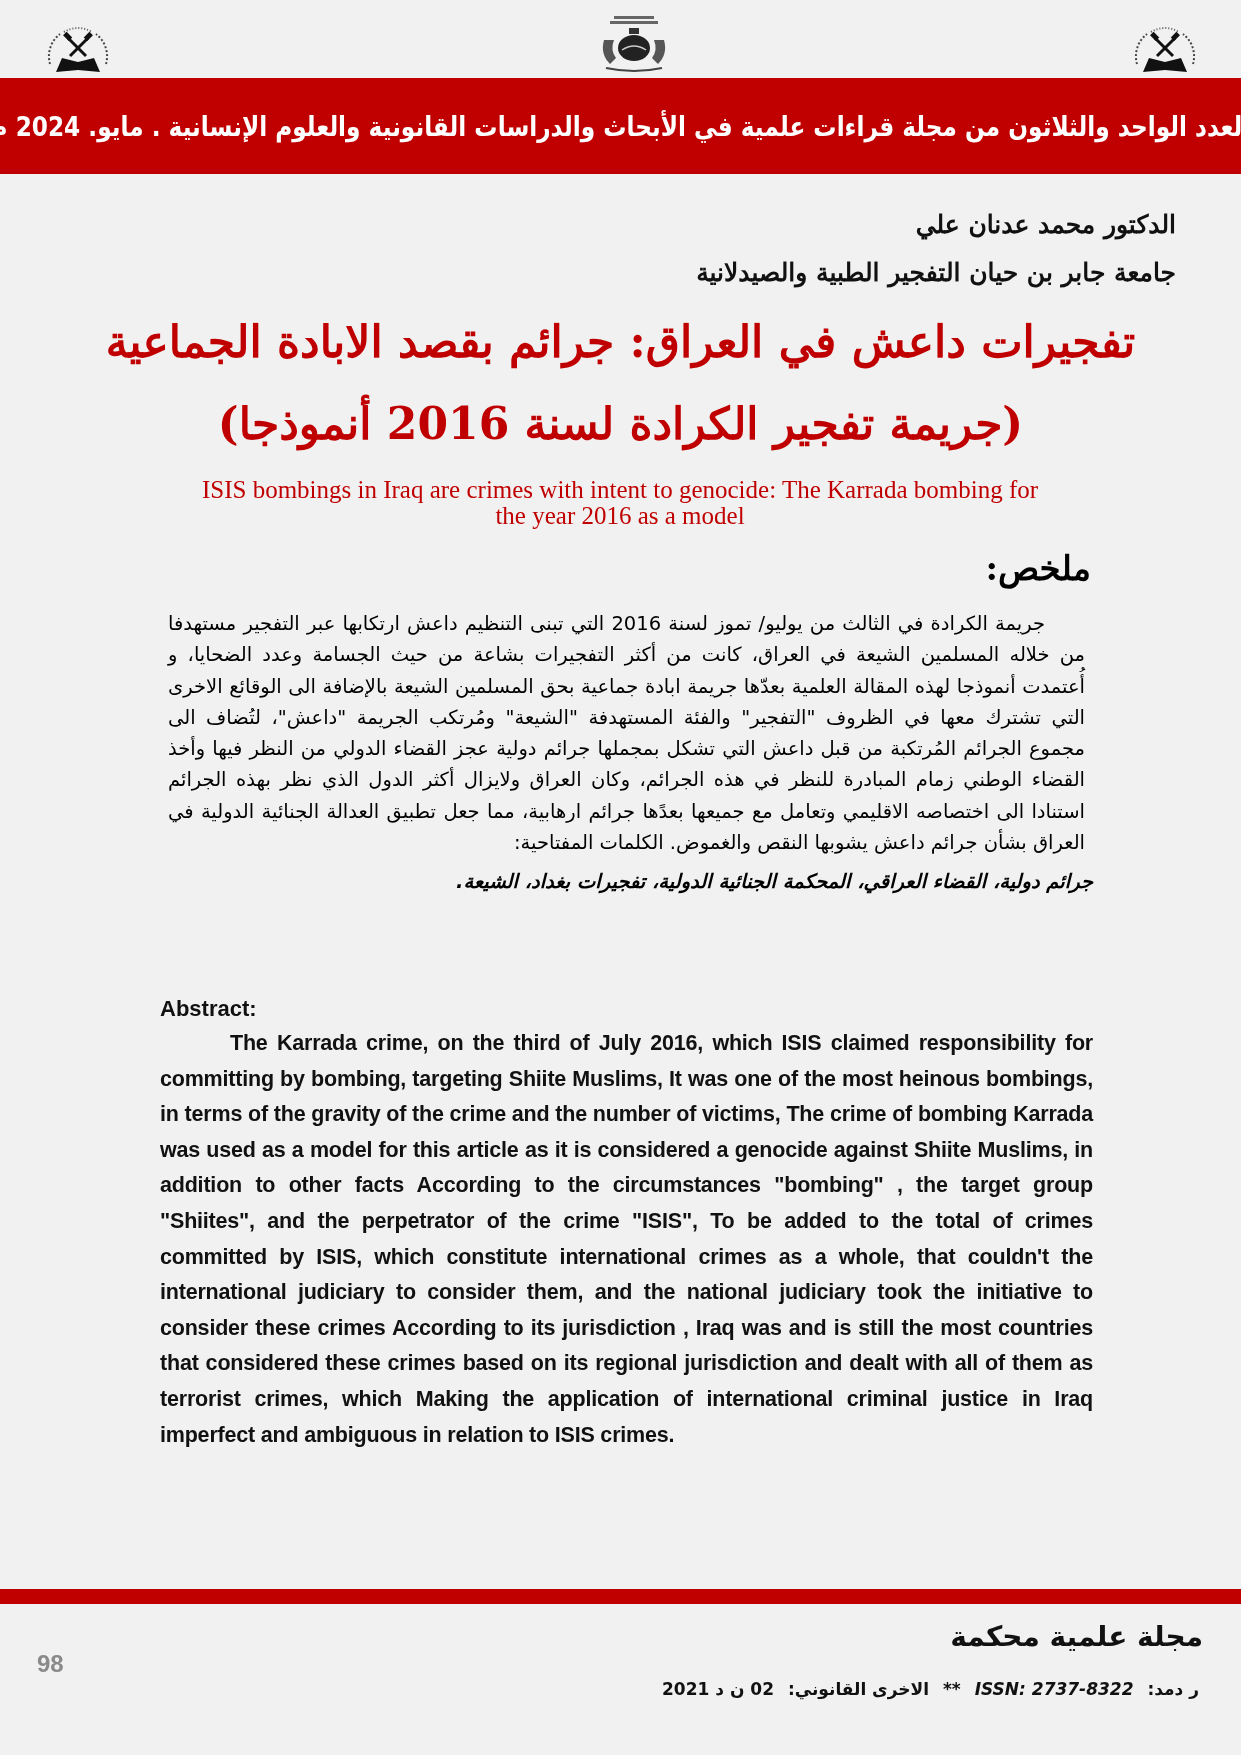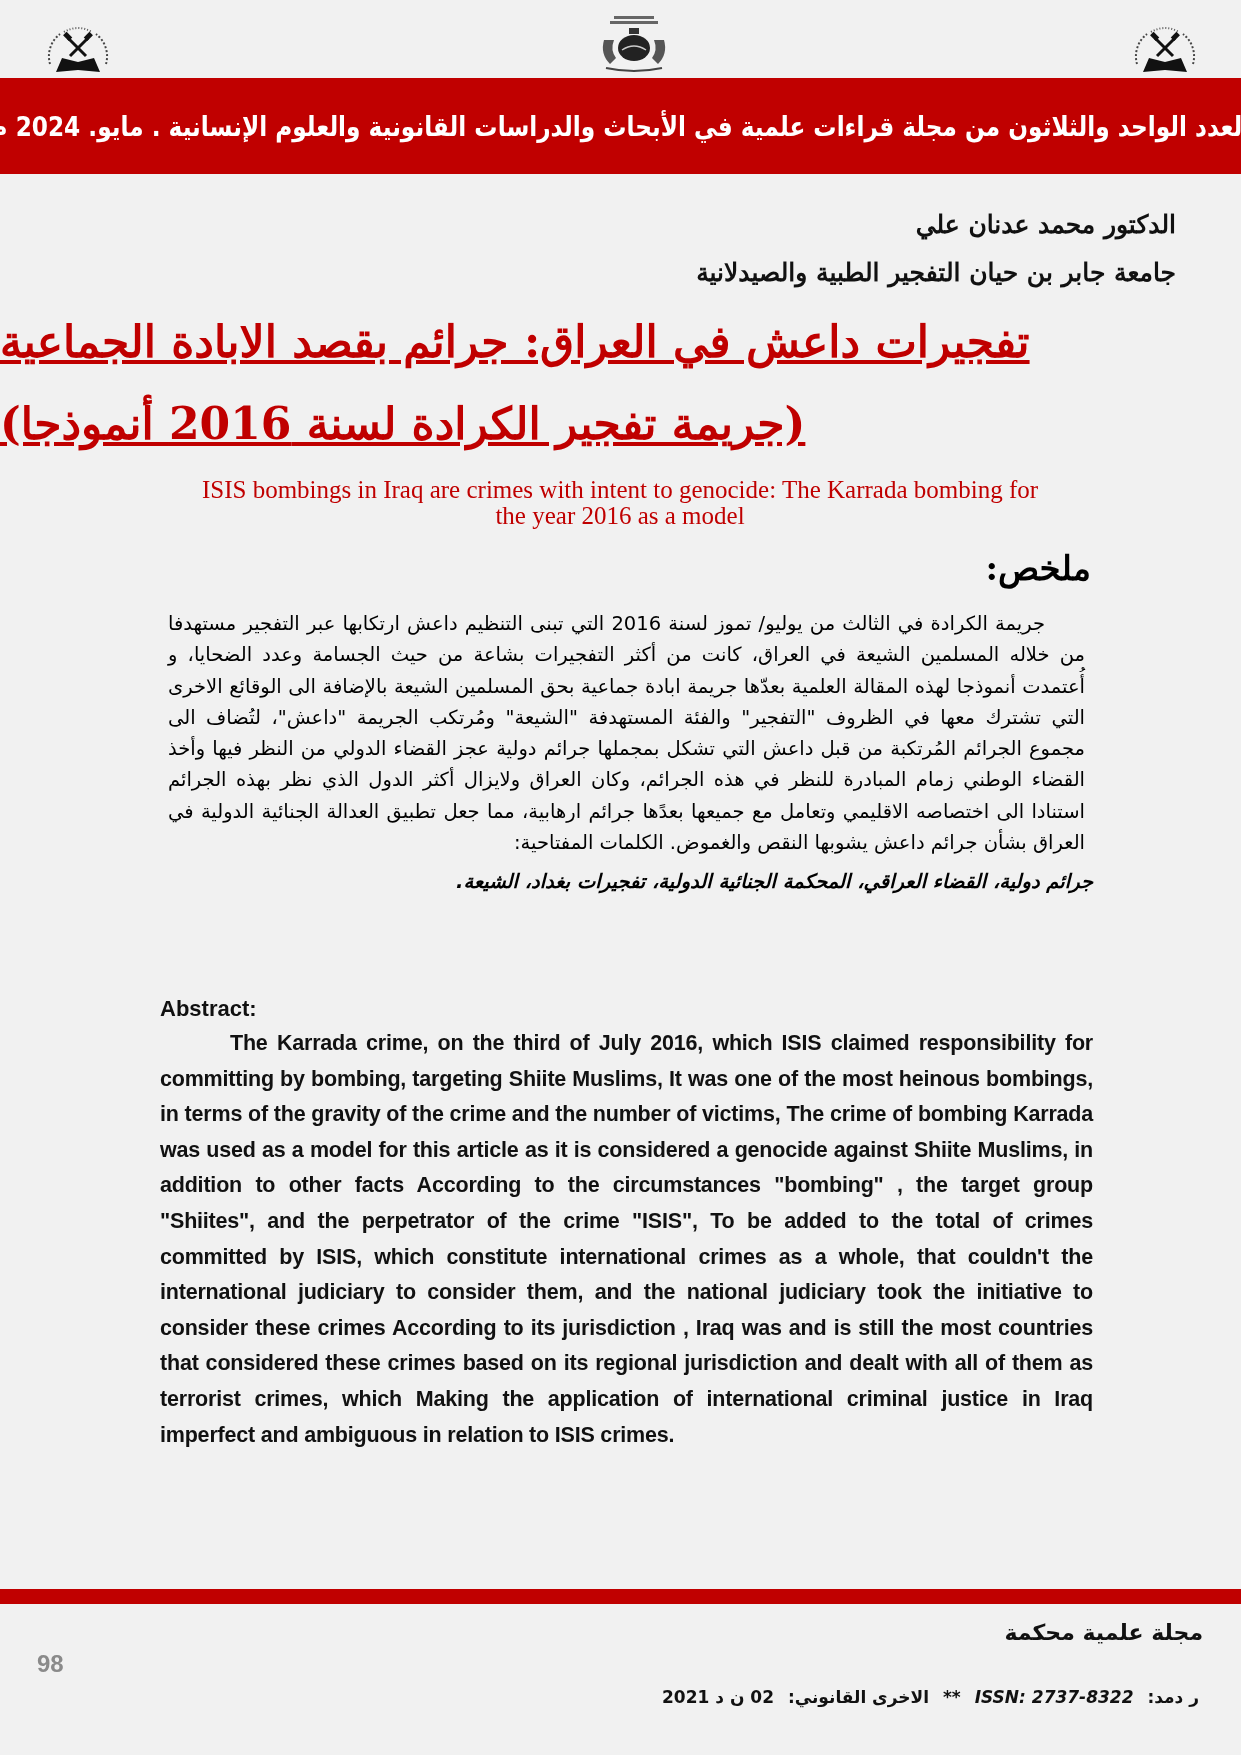--- a/index.html
+++ b/index.html
@@ -19,22 +19,22 @@
   }
   .banner-text {
     direction: rtl; color: #fff; font-weight: bold; font-size: 27px;
     font-family: "DejaVu Sans", sans-serif; white-space: nowrap;
     transform: scaleX(0.86);
   }
   .author { position: absolute; left: 0; width: 1176px; text-align: right; direction: rtl;
     font-family: "DejaVu Serif", serif; font-weight: bold; color: #111; }
   #author-name { top: 210px; font-size: 25px; }
   #author-affil { top: 258px; font-size: 25px; }
-  .ar-title { position: absolute; left: 0; width: 1241px; text-align: left; direction: rtl;
-    color: #c00000; font-family: "DejaVu Serif", serif; font-weight: bold; font-size: 44px; text-decoration: underline; }
+  .ar-title { position: absolute; left: 0; width: 1241px; text-align: center; direction: rtl;
+    color: #c00000; font-family: "DejaVu Serif", serif; font-weight: bold; font-size: 44px; }
   #ar-title-1 { top: 316px; }
   #ar-title-2 { top: 398px; }
   .en-title { position: absolute; left: 200px; width: 840px; top: 477px; text-align: center;
     color: #c00000; font-family: "Liberation Serif", serif; font-size: 25px; line-height: 26px; }
   .ar-heading { position: absolute; right: 150px; top: 548px; direction: rtl;
     font-family: "DejaVu Serif", serif; font-weight: bold; font-size: 34px; color: #000; }
   .ar-abstract { position: absolute; left: 160px; width: 933px; top: 600px; direction: rtl;
     text-align: justify; font-family: "DejaVu Sans", sans-serif; font-size: 19.5px;
     line-height: 31.3px; color: #000; }
   .ar-abstract p { margin: 8px; text-indent: 40px; text-align-last: right; }
@@ -42,24 +42,24 @@
   .en-heading { position: absolute; left: 160px; top: 976px; font-family: "Liberation Sans", sans-serif;
     font-weight: bold; font-size: 22px; color: #111; margin-top: 20px; }
   .en-abstract { position: absolute; left: 160px; width: 933px; top: 1026px;
     font-family: "Liberation Sans", sans-serif; font-weight: bold; font-size: 21.5px;
     line-height: 35.6px; text-align: justify; color: #111; letter-spacing: -0.2px; }
   .en-abstract p { margin: 0; text-indent: 70px; }
   .footer-bar { position: absolute; left: 0; top: 1589px; width: 1241px; height: 15px; background: #c00000; }
   .page-number { position: absolute; left: 37px; top: 1650px; font-family: "Liberation Sans", sans-serif;
     font-weight: bold; font-size: 24px; color: #8a8a8a; }
   .journal-label { position: absolute; right: 38px; top: 1620px; direction: rtl;
-    font-family: "DejaVu Sans", sans-serif; font-weight: bold; font-size: 22px; color: #111; }
+    font-family: "DejaVu Sans", sans-serif; font-weight: bold; font-size: 28px; color: #111; }
   .journal-meta { position: absolute; right: 38px; top: 1671px; direction: rtl;
     font-family: "DejaVu Sans", sans-serif; font-weight: bold; font-size: 17px; color: #111; white-space: nowrap; }
-  .journal-meta span { margin: 16px 4px; }
+  .journal-meta span { margin: 8px 4px; }
   .issn { direction: ltr; unicode-bidi: isolate; display: inline-block; font-style: italic; }
 </style>
 </head>
 <body>
 
 <div class="logo" id="logo-left">
   <svg width="80" height="52" viewBox="0 0 80 52">
     <path d="M12 40 A28 28 0 0 1 22 10" stroke="#444" stroke-width="2" fill="none" stroke-dasharray="2 2"></path>
     <path d="M68 40 A28 28 0 0 0 58 10" stroke="#444" stroke-width="2" fill="none" stroke-dasharray="2 2"></path>
     <path d="M26 8 Q40 0 54 8" stroke="#555" stroke-width="2" fill="none" stroke-dasharray="1 2"></path>

